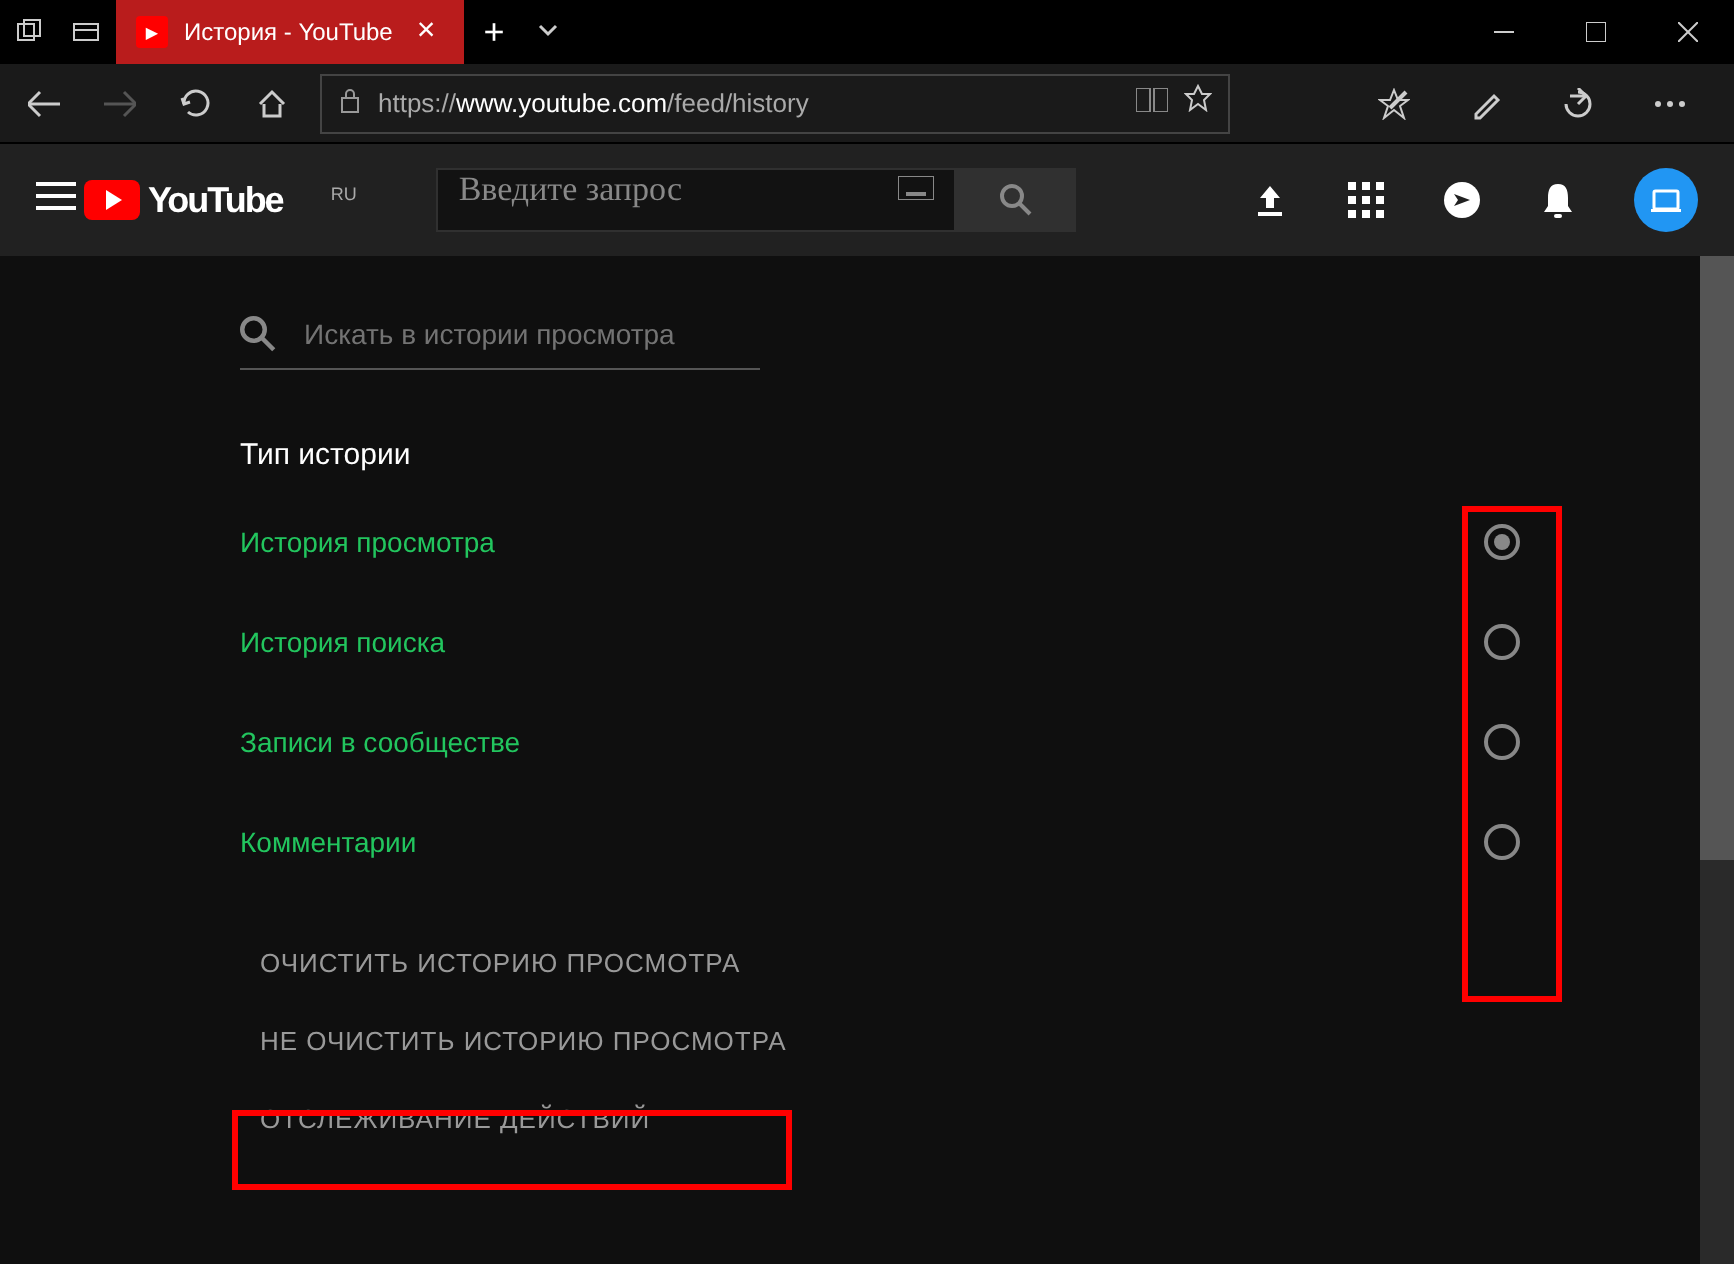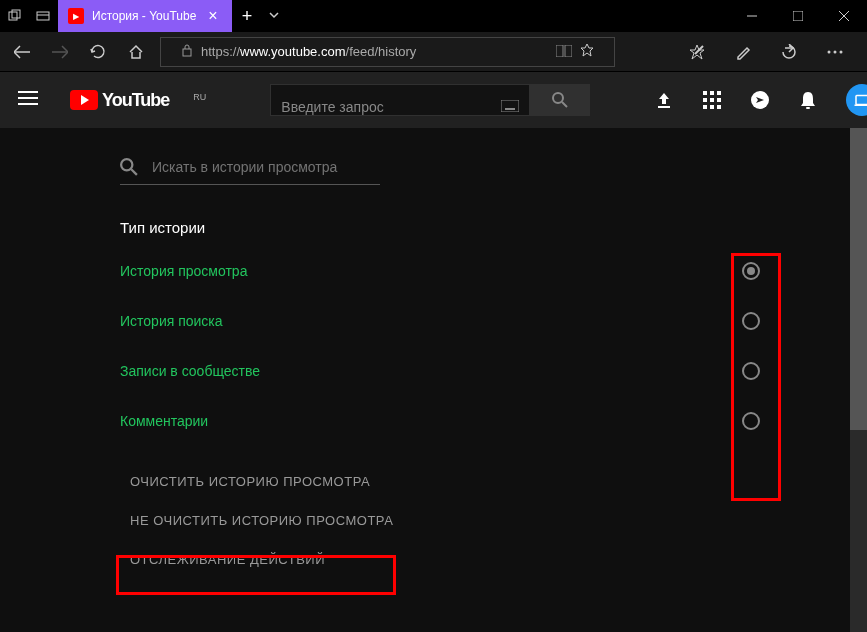--- a/index.html
+++ b/index.html
@@ -2,53 +2,53 @@
 <html><head>
   <meta charset="utf-8">
   <style>
     * { margin: 0; padding: 0; box-sizing: border-box; }
     body { width: 867px; height: 632px; background: #0f0f0f; font-family: Arial, sans-serif; overflow: hidden; color: #fff; }
 
     
     .titlebar { height: 32px; background: #000; display: flex; align-items: center; }
     .titlebar-left { display: flex; align-items: center; padding-left: 8px; gap: 14px; }
     .titlebar-icon { width: 14px; height: 14px; color: #fff; display:flex; align-items:center; justify-content:center; }
-    .tab { height: 32px; background: #8b5cf6; display: flex; align-items: center; padding: 0 10px; gap: 8px; margin-left: 8px; }
+    .tab { height: 32px; background: #b91c1c; display: flex; align-items: center; padding: 0 10px; gap: 8px; margin-left: 8px; }
     .tab-favicon { width: 16px; height: 16px; background: #ff0000; border-radius: 2px; display: flex; align-items: center; justify-content: center; }
     .tab-favicon::after { content: "▶"; color: #fff; font-size: 8px; }
     .tab-title { color: #fff; font-size: 12px; max-width: 140px; white-space: nowrap; overflow: hidden; }
     .tab-close { color: #fff; font-size: 16px; padding: 0 4px; cursor: pointer; }
     .tab-new { color: #fff; font-size: 18px; padding: 0 10px; cursor: pointer; }
     .tab-down { color: #fff; font-size: 12px; padding: 0 6px; cursor: pointer; }
     .titlebar-spacer { flex: 1; }
     .window-controls { display: flex; }
     .window-btn { width: 46px; height: 32px; display: flex; align-items: center; justify-content: center; color: #ccc; }
 
     .addressbar { height: 40px; background: #1a1a1a; display: flex; align-items: center; padding: 0 8px; gap: 10px; border-bottom: 1px solid #000; }
     .nav-btn { width: 28px; height: 28px; display: flex; align-items: center; justify-content: center; color: #ccc; }
     .nav-btn.disabled { color: #555; }
-    .url-box { flex: 0 0 455px; height: 30px; border: 1px solid #444; display: flex; align-items: center; padding: 0 20px; gap: 8px; }
+    .url-box { flex: 0 0 455px; height: 30px; border: 1px solid #444; display: flex; align-items: center; padding: 0 8px; gap: 8px; }
     .lock-icon { color: #999; font-size: 12px; }
     .url { color: #aaa; font-size: 13px; flex: 1; }
     .url .host { color: #fff; }
     .url-icon { color: #888; }
     .addr-spacer { flex: 1; }
     .addr-right { display: flex; gap: 18px; align-items: center; padding-right: 10px; }
 
     
-    .yt-header { height: 56px; background: #212121; display: flex; align-items: center; padding: 0 18px; gap: 32px; }
+    .yt-header { height: 56px; background: #212121; display: flex; align-items: center; padding: 0 18px; gap: 4px; }
     .menu-btn { color: #fff; }
     .yt-logo { display: flex; align-items: center; gap: 4px; }
     .yt-logo-box { width: 28px; height: 20px; background: #ff0000; border-radius: 4px; display: flex; align-items: center; justify-content: center; }
     .yt-logo-box::after { content: ""; border-left: 8px solid #fff; border-top: 5px solid transparent; border-bottom: 5px solid transparent; margin-left: 2px; }
     .yt-logo-text { color: #fff; font-size: 18px; font-weight: bold; letter-spacing: -1px; }
     .yt-logo-ru { color: #aaa; font-size: 9px; align-self: flex-start; margin-top: 2px; margin-left: 20px; }
     .yt-spacer1 { width: 32px; }
     .search-box { display: flex; height: 32px; }
-    .search-input { width: 260px; background: #121212; border: 1px solid #303030; color: #888; font-size: 14px; padding: 0 10px; display: flex; align-items: flex-end; justify-content: space-between; }
+    .search-input { width: 260px; background: #121212; border: 1px solid #303030; color: #888; font-size: 17px; padding: 0 10px; display: flex; align-items: flex-start; justify-content: space-between; font-family: Liberation Serif, serif; }
     .keyboard-icon { color: #888; }
     .search-btn { width: 60px; background: #303030; border: 1px solid #303030; border-left: none; display: flex; align-items: center; justify-content: center; color: #888; }
     .yt-spacer2 { flex: 1; }
     .yt-icons { display: flex; gap: 28px; align-items: center; }
     .yt-icon { color: #fff; width: 20px; height: 20px; display: flex; align-items: center; justify-content: center; }
     .avatar { width: 32px; height: 32px; border-radius: 50%; background: #2196f3; display: flex; align-items: center; justify-content: center; }
     .avatar svg { width: 18px; height: 18px; }
 
     
     .content-wrap { display: flex; height: calc(632px - 32px - 40px - 56px); }

